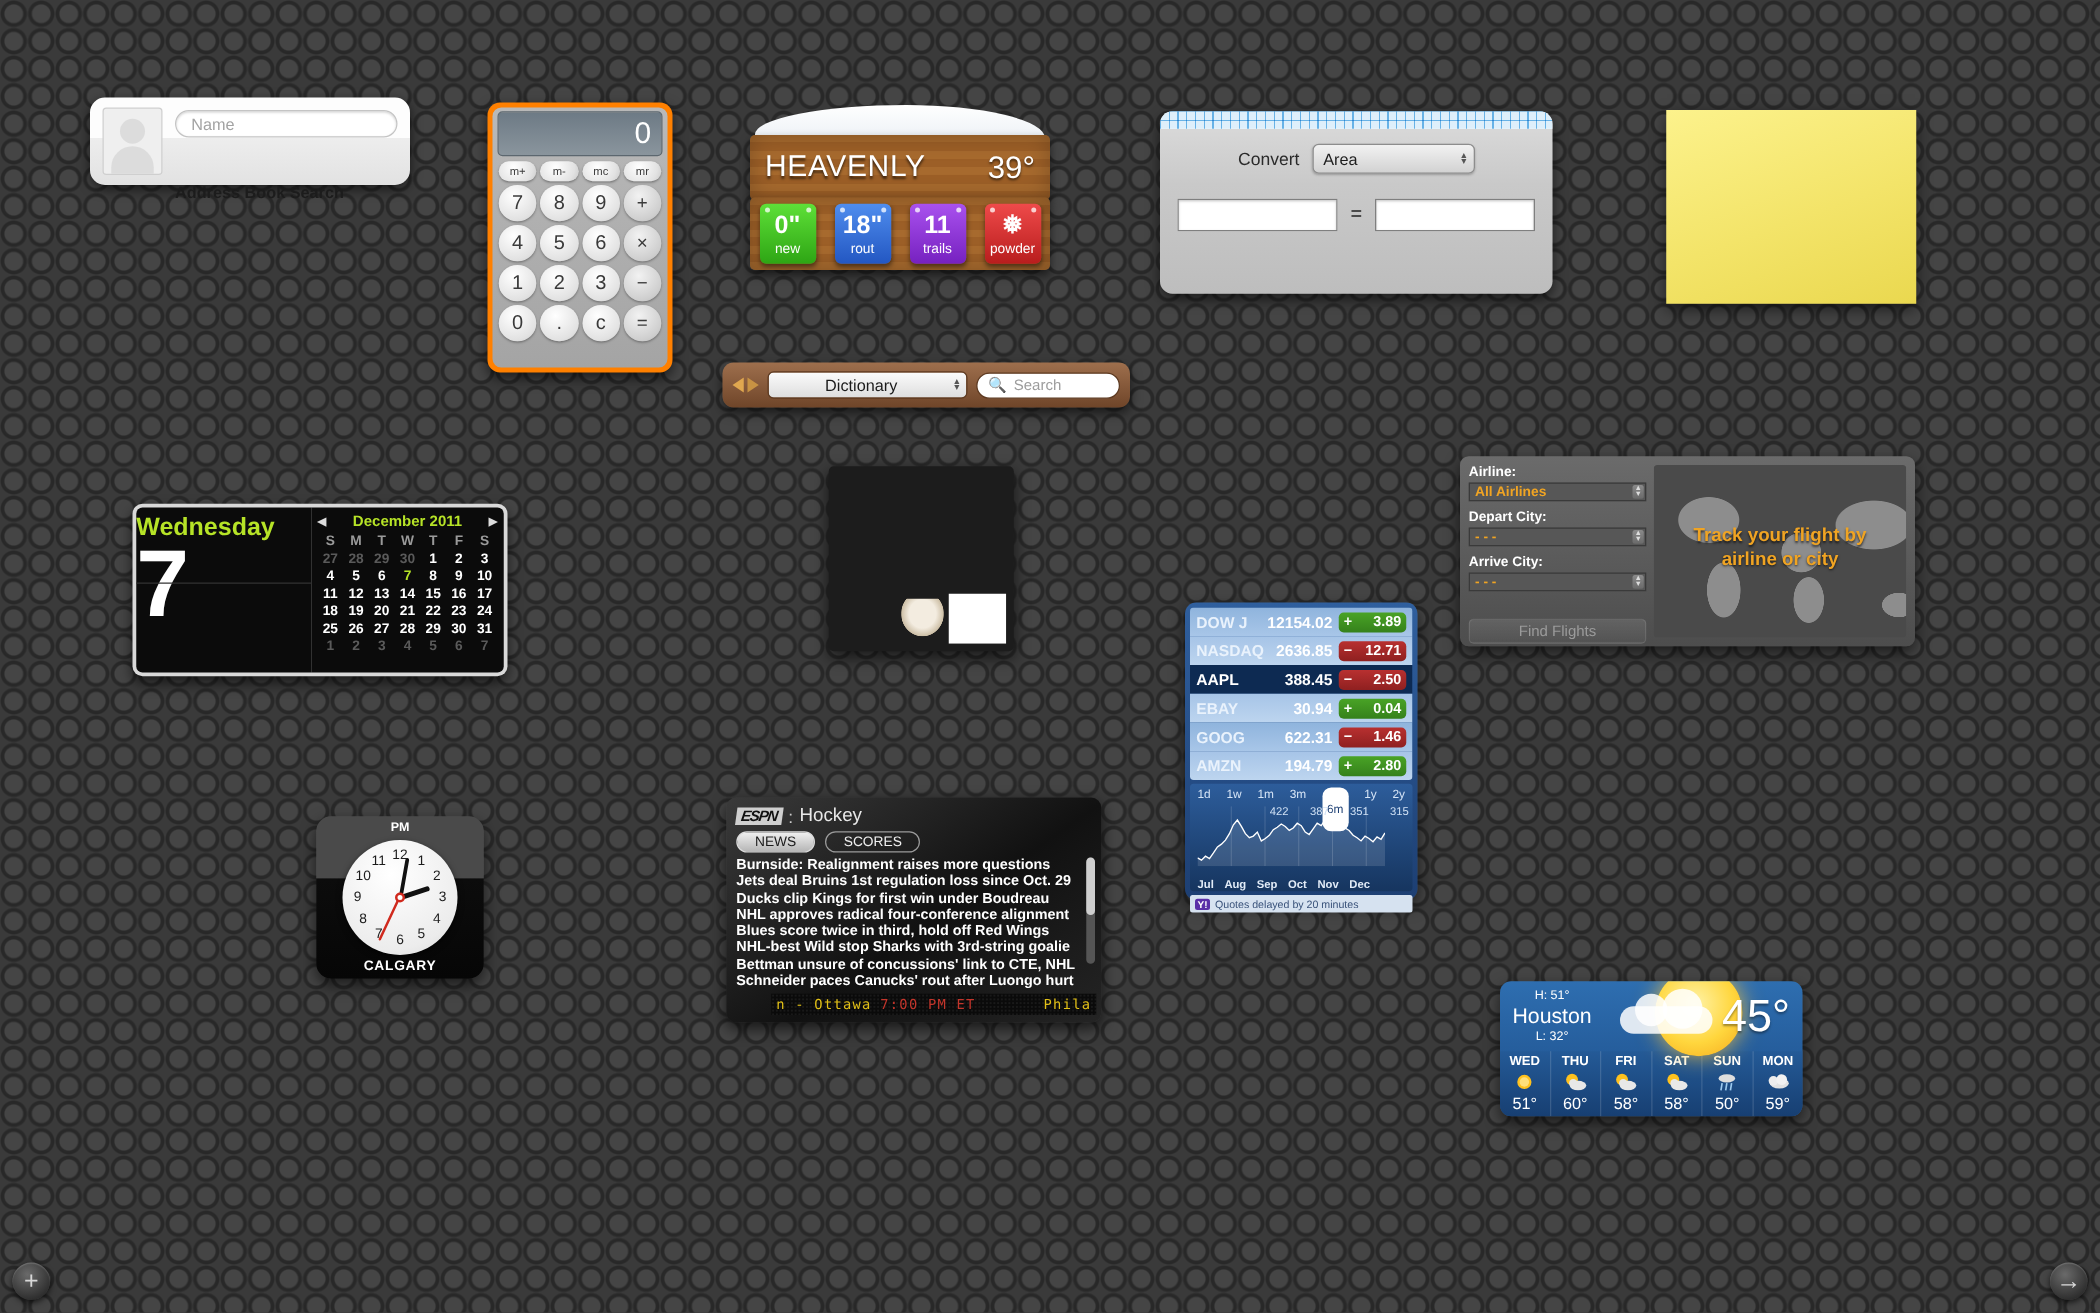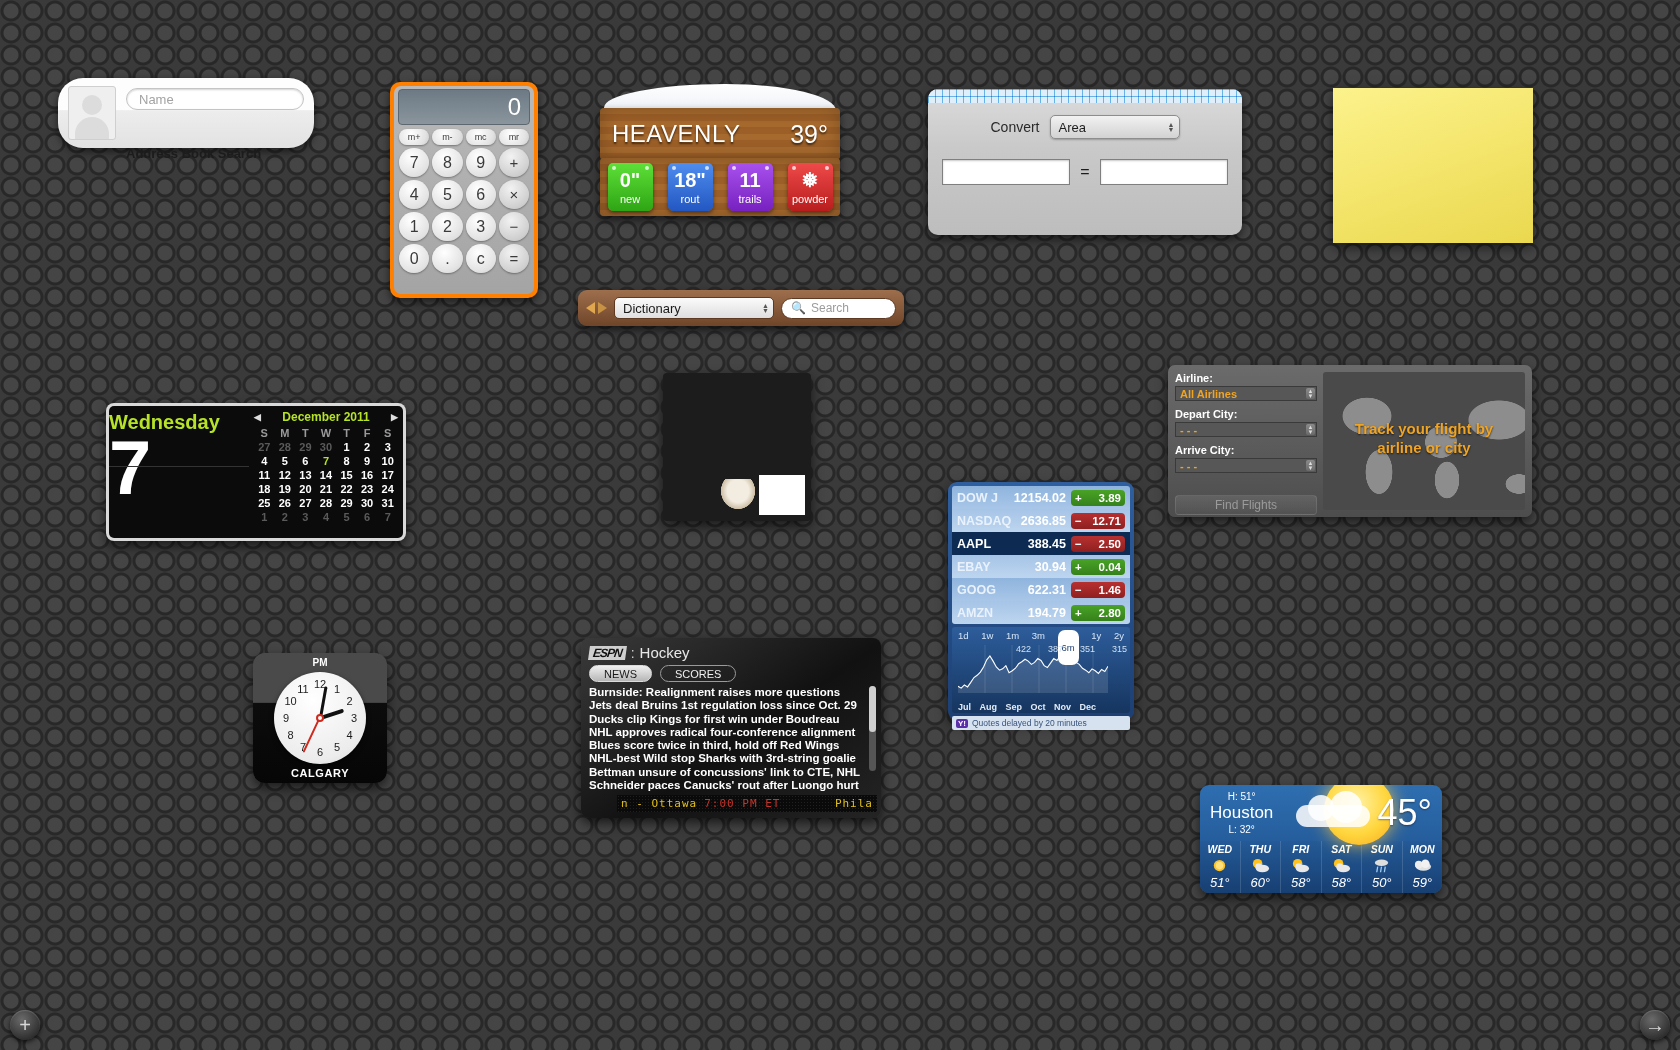--- a/index.html
+++ b/index.html
@@ -100,21 +100,21 @@
   
   .dict{width:326px;height:36px;border-radius:9px;
     background:linear-gradient(#9e6f4d,#6f4529);box-shadow:0 4px 9px rgba(0,0,0,.6);
     display:flex;align-items:center;padding:0 8px;gap:7px;}
   .dict .nav{display:flex;gap:3px;}
   .tri{width:0;height:0;border-top:6px solid transparent;border-bottom:6px solid transparent;}
   .tri.l{border-right:9px solid #e0a74f;}
   .tri.r{border-left:9px solid #c79243;}
   .dict .sel{width:160px;height:22px;border-radius:5px;border:1px solid #5d3a21;
     background:linear-gradient(#fbfbfb,#dedede);font-size:13px;color:#1a1a1a;
-    display:flex;align-items:center;padding:0 18px 0 8px;position:relative;}
+    display:flex;align-items:center;padding:0 18px 0 8px;position:relative;justify-content:center;}
   .dict .sel .ar{position:absolute;right:4px;top:50%;transform:translateY(-50%);
     display:flex;flex-direction:column;gap:2px;font-size:7px;color:#555;line-height:5px;}
   .dict .srch{flex:1;height:21px;border-radius:11px;background:#fff;border:1px solid #5d3a21;
     display:flex;align-items:center;gap:5px;padding:0 9px;font-size:12px;color:#9c9c9c;}
 
   
   .cal{width:300px;height:138px;border-radius:8px;display:flex;overflow:hidden;
     background:#d9d9d9;padding:3px;box-shadow:0 5px 11px rgba(0,0,0,.6);}
   .cal .left{width:140px;background:#0b0b0b;border-radius:5px 0 0 5px;position:relative;
     display:flex;flex-direction:column;align-items:flex-start;padding-top:5px;}
@@ -259,38 +259,38 @@
   .wx .big{color:#fff;font-size:36px;z-index:3;text-shadow:0 1px 2px rgba(0,0,0,.4);}
   .wx .sun{position:absolute;left:124px;top:-10px;width:70px;height:70px;border-radius:50%;
     background:radial-gradient(circle at 45% 40%,#fff3a8,#ffd63d 55%,#f5a81c);
     box-shadow:0 0 18px rgba(255,200,60,.8);z-index:1;}
   .wx .cld{position:absolute;left:96px;top:20px;width:74px;height:22px;border-radius:12px;
     background:rgba(255,255,255,.85);z-index:2;}
   .wx .cld::before{content:"";position:absolute;left:12px;top:-10px;width:26px;height:26px;
     border-radius:50%;background:rgba(255,255,255,.85);}
   .wx .cld::after{content:"";position:absolute;left:34px;top:-14px;width:32px;height:32px;
     border-radius:50%;background:rgba(255,255,255,.85);}
-  .wx .days{display:flex;height:52px;background:linear-gradient(#245a97,#173f72);font-style:italic;}
+  .wx .days{display:flex;height:52px;background:linear-gradient(#245a97,#173f72);}
   .wx .d{flex:1;display:flex;flex-direction:column;align-items:center;justify-content:space-between;
     padding:2px 0 3px;border-left:1px solid rgba(255,255,255,.14);}
   .wx .d:first-child{border-left:none;}
   .wx .d .dn{color:#fff;font-size:10.5px;font-weight:bold;}
   .wx .d .ic{width:19px;height:15px;}
   .wx .d .t{color:#fff;font-size:13px;}
 
   
   .corner{width:30px;height:30px;border-radius:50%;
     background:radial-gradient(circle at 40% 32%,#6a6a6a,#303030 72%,#1c1c1c);
     box-shadow:0 2px 5px rgba(0,0,0,.7), inset 0 1px 1px rgba(255,255,255,.18);
     color:#d8d8d8;display:flex;align-items:center;justify-content:center;font-size:20px;}
 </style>
 </head>
 <body>
 
-<div class="w addr" style="left:58px;top:78px;border-radius:25px;">
+<div class="w addr" style="left:72px;top:78px;">
   <div class="row">
     <div class="ph"></div>
     <div class="fld">Name</div>
   </div>
   <div class="ttl">Address Book Search</div>
 </div>
 
 <div class="w calc" style="left:390px;top:82px;">
   <div class="calc-in">
     <div class="calc-disp">0</div>

